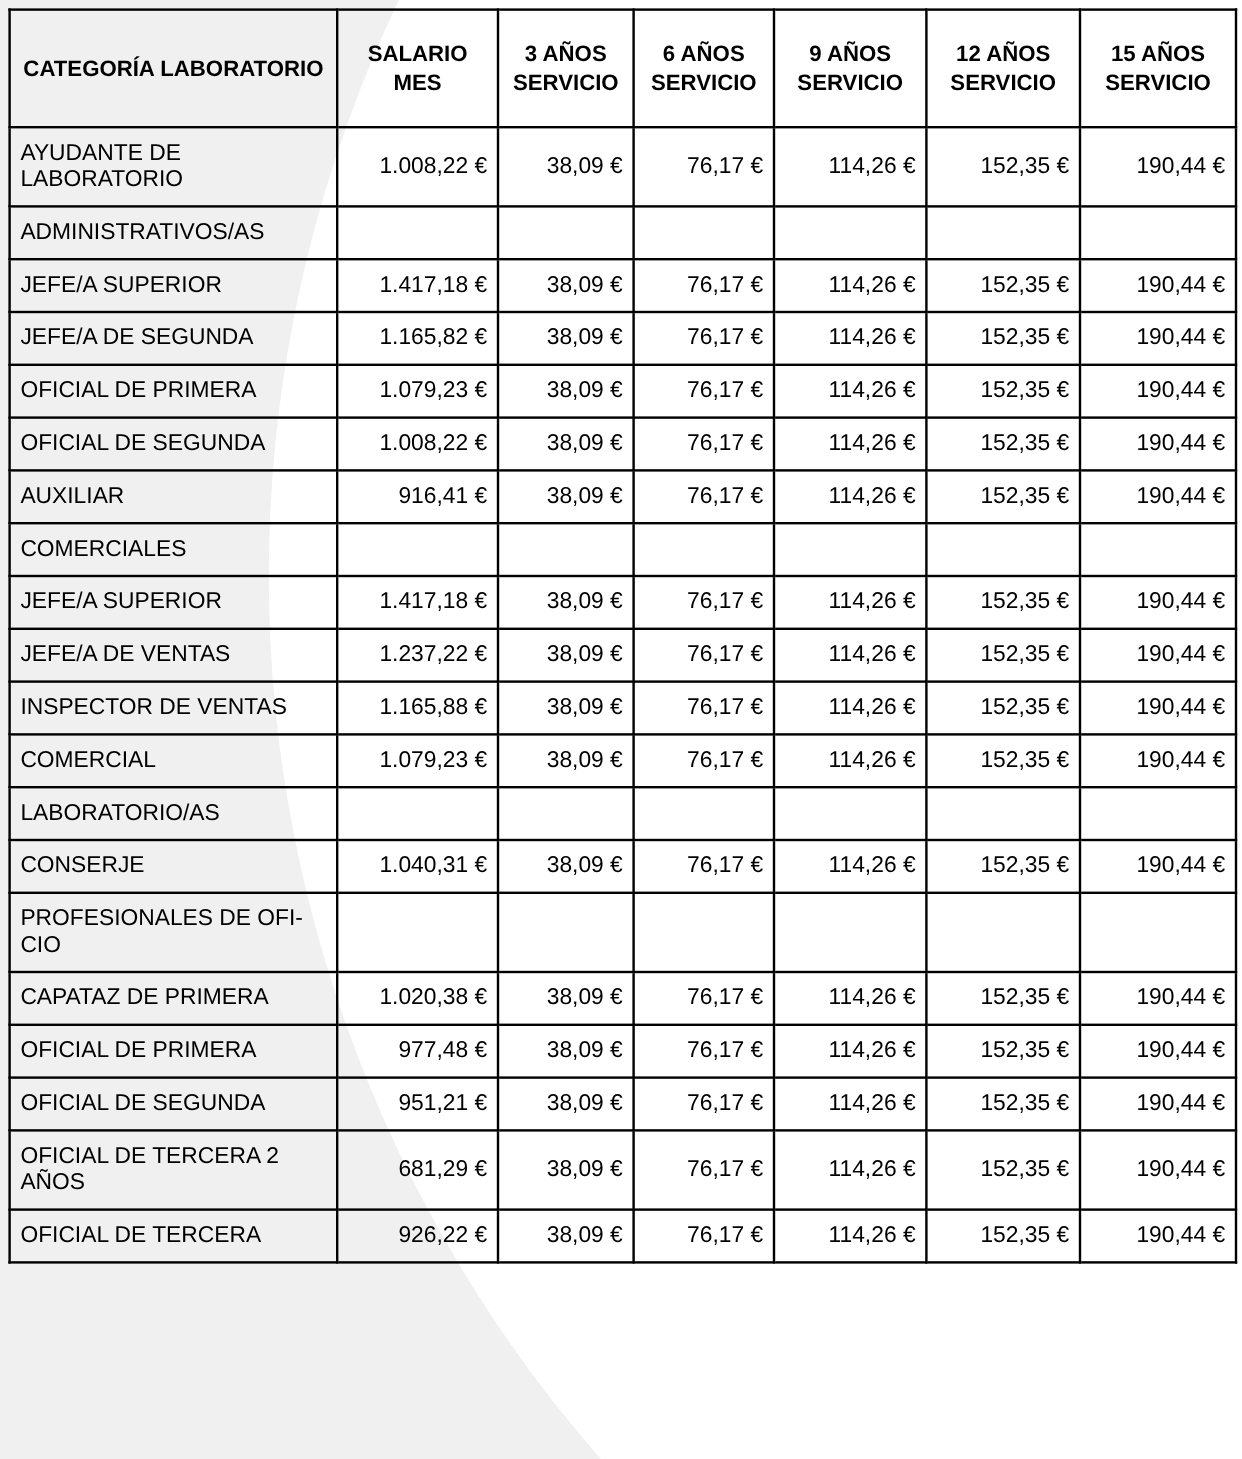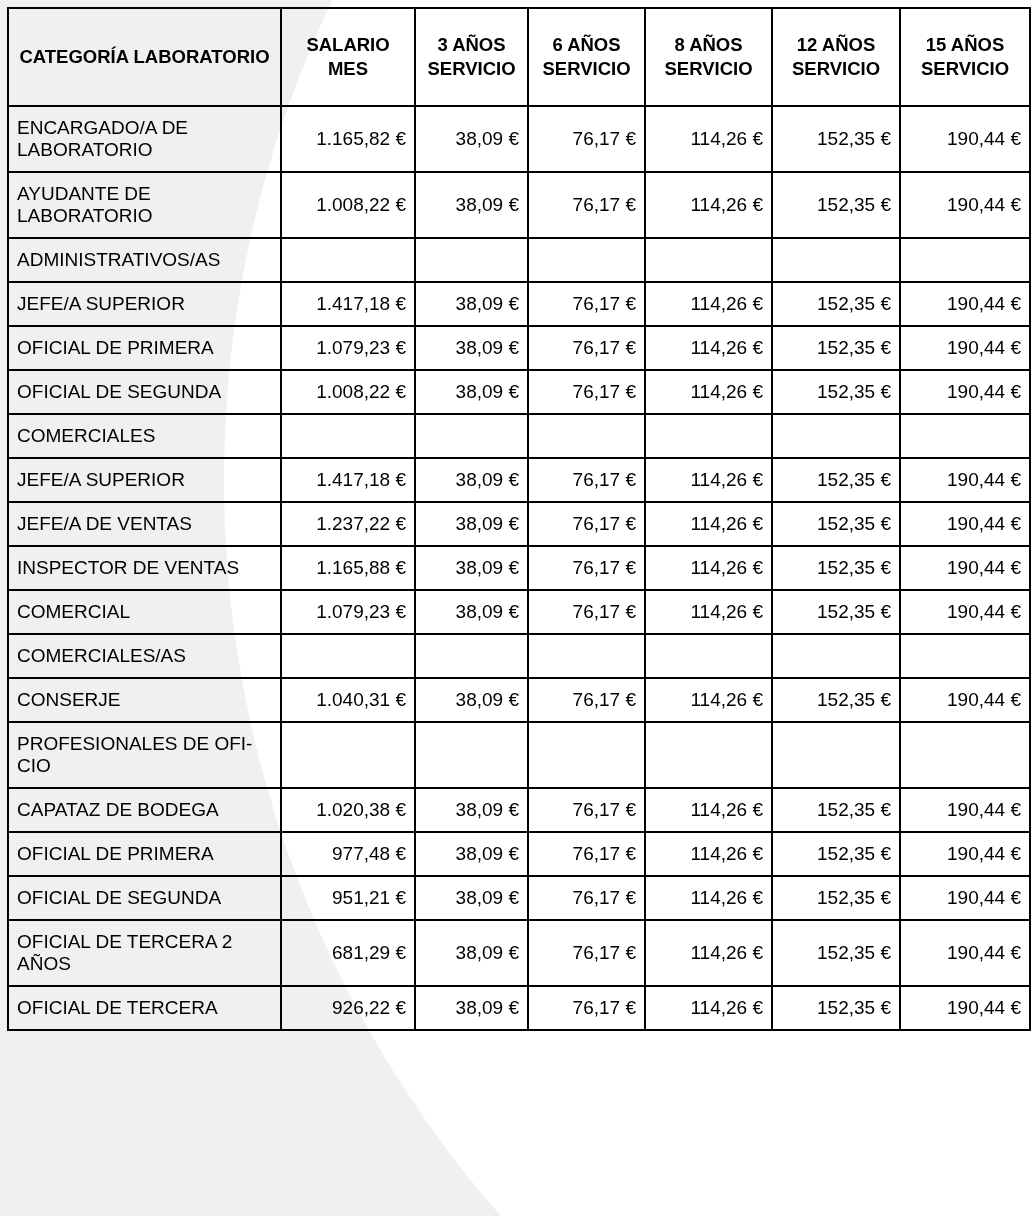--- a/index.html
+++ b/index.html
@@ -64,36 +64,27 @@
     <col style="width:127px">
     <col style="width:128px">
     <col style="width:130px">
   </colgroup>
   <thead>
     <tr id="header-row">
         <th>CATEGORÍA LABORATORIO</th>
         <th>SALARIO MES</th>
         <th>3 AÑOS SERVICIO</th>
         <th>6 AÑOS SERVICIO</th>
-        <th>8 AÑOS SERVICIO</th>
+        <th>9 AÑOS SERVICIO</th>
         <th>12 AÑOS SERVICIO</th>
         <th>15 AÑOS SERVICIO</th>
       </tr>
   </thead>
   <tbody id="table-body">
       <tr>
-        <td class="cat">ENCARGADO/A DE LABORATORIO</td>
-        <td class="val">1.165,82 €</td>
-        <td class="val">38,09 €</td>
-        <td class="val">76,17 €</td>
-        <td class="val">114,26 €</td>
-        <td class="val">152,35 €</td>
-        <td class="val">190,44 €</td>
-      </tr>
-      <tr>
         <td class="cat">AYUDANTE DE LABORATORIO</td>
         <td class="val">1.008,22 €</td>
         <td class="val">38,09 €</td>
         <td class="val">76,17 €</td>
         <td class="val">114,26 €</td>
         <td class="val">152,35 €</td>
         <td class="val">190,44 €</td>
       </tr>
       <tr>
         <td class="cat">ADMINISTRATIVOS/AS</td>
@@ -107,38 +98,56 @@
       <tr>
         <td class="cat">JEFE/A SUPERIOR</td>
         <td class="val">1.417,18 €</td>
         <td class="val">38,09 €</td>
         <td class="val">76,17 €</td>
         <td class="val">114,26 €</td>
         <td class="val">152,35 €</td>
         <td class="val">190,44 €</td>
       </tr>
       <tr>
+        <td class="cat">JEFE/A DE SEGUNDA</td>
+        <td class="val">1.165,82 €</td>
+        <td class="val">38,09 €</td>
+        <td class="val">76,17 €</td>
+        <td class="val">114,26 €</td>
+        <td class="val">152,35 €</td>
+        <td class="val">190,44 €</td>
+      </tr>
+      <tr>
         <td class="cat">OFICIAL DE PRIMERA</td>
         <td class="val">1.079,23 €</td>
         <td class="val">38,09 €</td>
         <td class="val">76,17 €</td>
         <td class="val">114,26 €</td>
         <td class="val">152,35 €</td>
         <td class="val">190,44 €</td>
       </tr>
       <tr>
         <td class="cat">OFICIAL DE SEGUNDA</td>
         <td class="val">1.008,22 €</td>
         <td class="val">38,09 €</td>
         <td class="val">76,17 €</td>
         <td class="val">114,26 €</td>
         <td class="val">152,35 €</td>
         <td class="val">190,44 €</td>
       </tr>
       <tr>
+        <td class="cat">AUXILIAR</td>
+        <td class="val">916,41 €</td>
+        <td class="val">38,09 €</td>
+        <td class="val">76,17 €</td>
+        <td class="val">114,26 €</td>
+        <td class="val">152,35 €</td>
+        <td class="val">190,44 €</td>
+      </tr>
+      <tr>
         <td class="cat">COMERCIALES</td>
         <td class="val"></td>
         <td class="val"></td>
         <td class="val"></td>
         <td class="val"></td>
         <td class="val"></td>
         <td class="val"></td>
       </tr>
       <tr>
         <td class="cat">JEFE/A SUPERIOR</td>
@@ -170,21 +179,21 @@
       <tr>
         <td class="cat">COMERCIAL</td>
         <td class="val">1.079,23 €</td>
         <td class="val">38,09 €</td>
         <td class="val">76,17 €</td>
         <td class="val">114,26 €</td>
         <td class="val">152,35 €</td>
         <td class="val">190,44 €</td>
       </tr>
       <tr>
-        <td class="cat">COMERCIALES/AS</td>
+        <td class="cat">LABORATORIO/AS</td>
         <td class="val"></td>
         <td class="val"></td>
         <td class="val"></td>
         <td class="val"></td>
         <td class="val"></td>
         <td class="val"></td>
       </tr>
       <tr>
         <td class="cat">CONSERJE</td>
         <td class="val">1.040,31 €</td>
@@ -197,21 +206,21 @@
       <tr>
         <td class="cat">PROFESIONALES DE OFI-CIO</td>
         <td class="val"></td>
         <td class="val"></td>
         <td class="val"></td>
         <td class="val"></td>
         <td class="val"></td>
         <td class="val"></td>
       </tr>
       <tr>
-        <td class="cat">CAPATAZ DE BODEGA</td>
+        <td class="cat">CAPATAZ DE PRIMERA</td>
         <td class="val">1.020,38 €</td>
         <td class="val">38,09 €</td>
         <td class="val">76,17 €</td>
         <td class="val">114,26 €</td>
         <td class="val">152,35 €</td>
         <td class="val">190,44 €</td>
       </tr>
       <tr>
         <td class="cat">OFICIAL DE PRIMERA</td>
         <td class="val">977,48 €</td>

